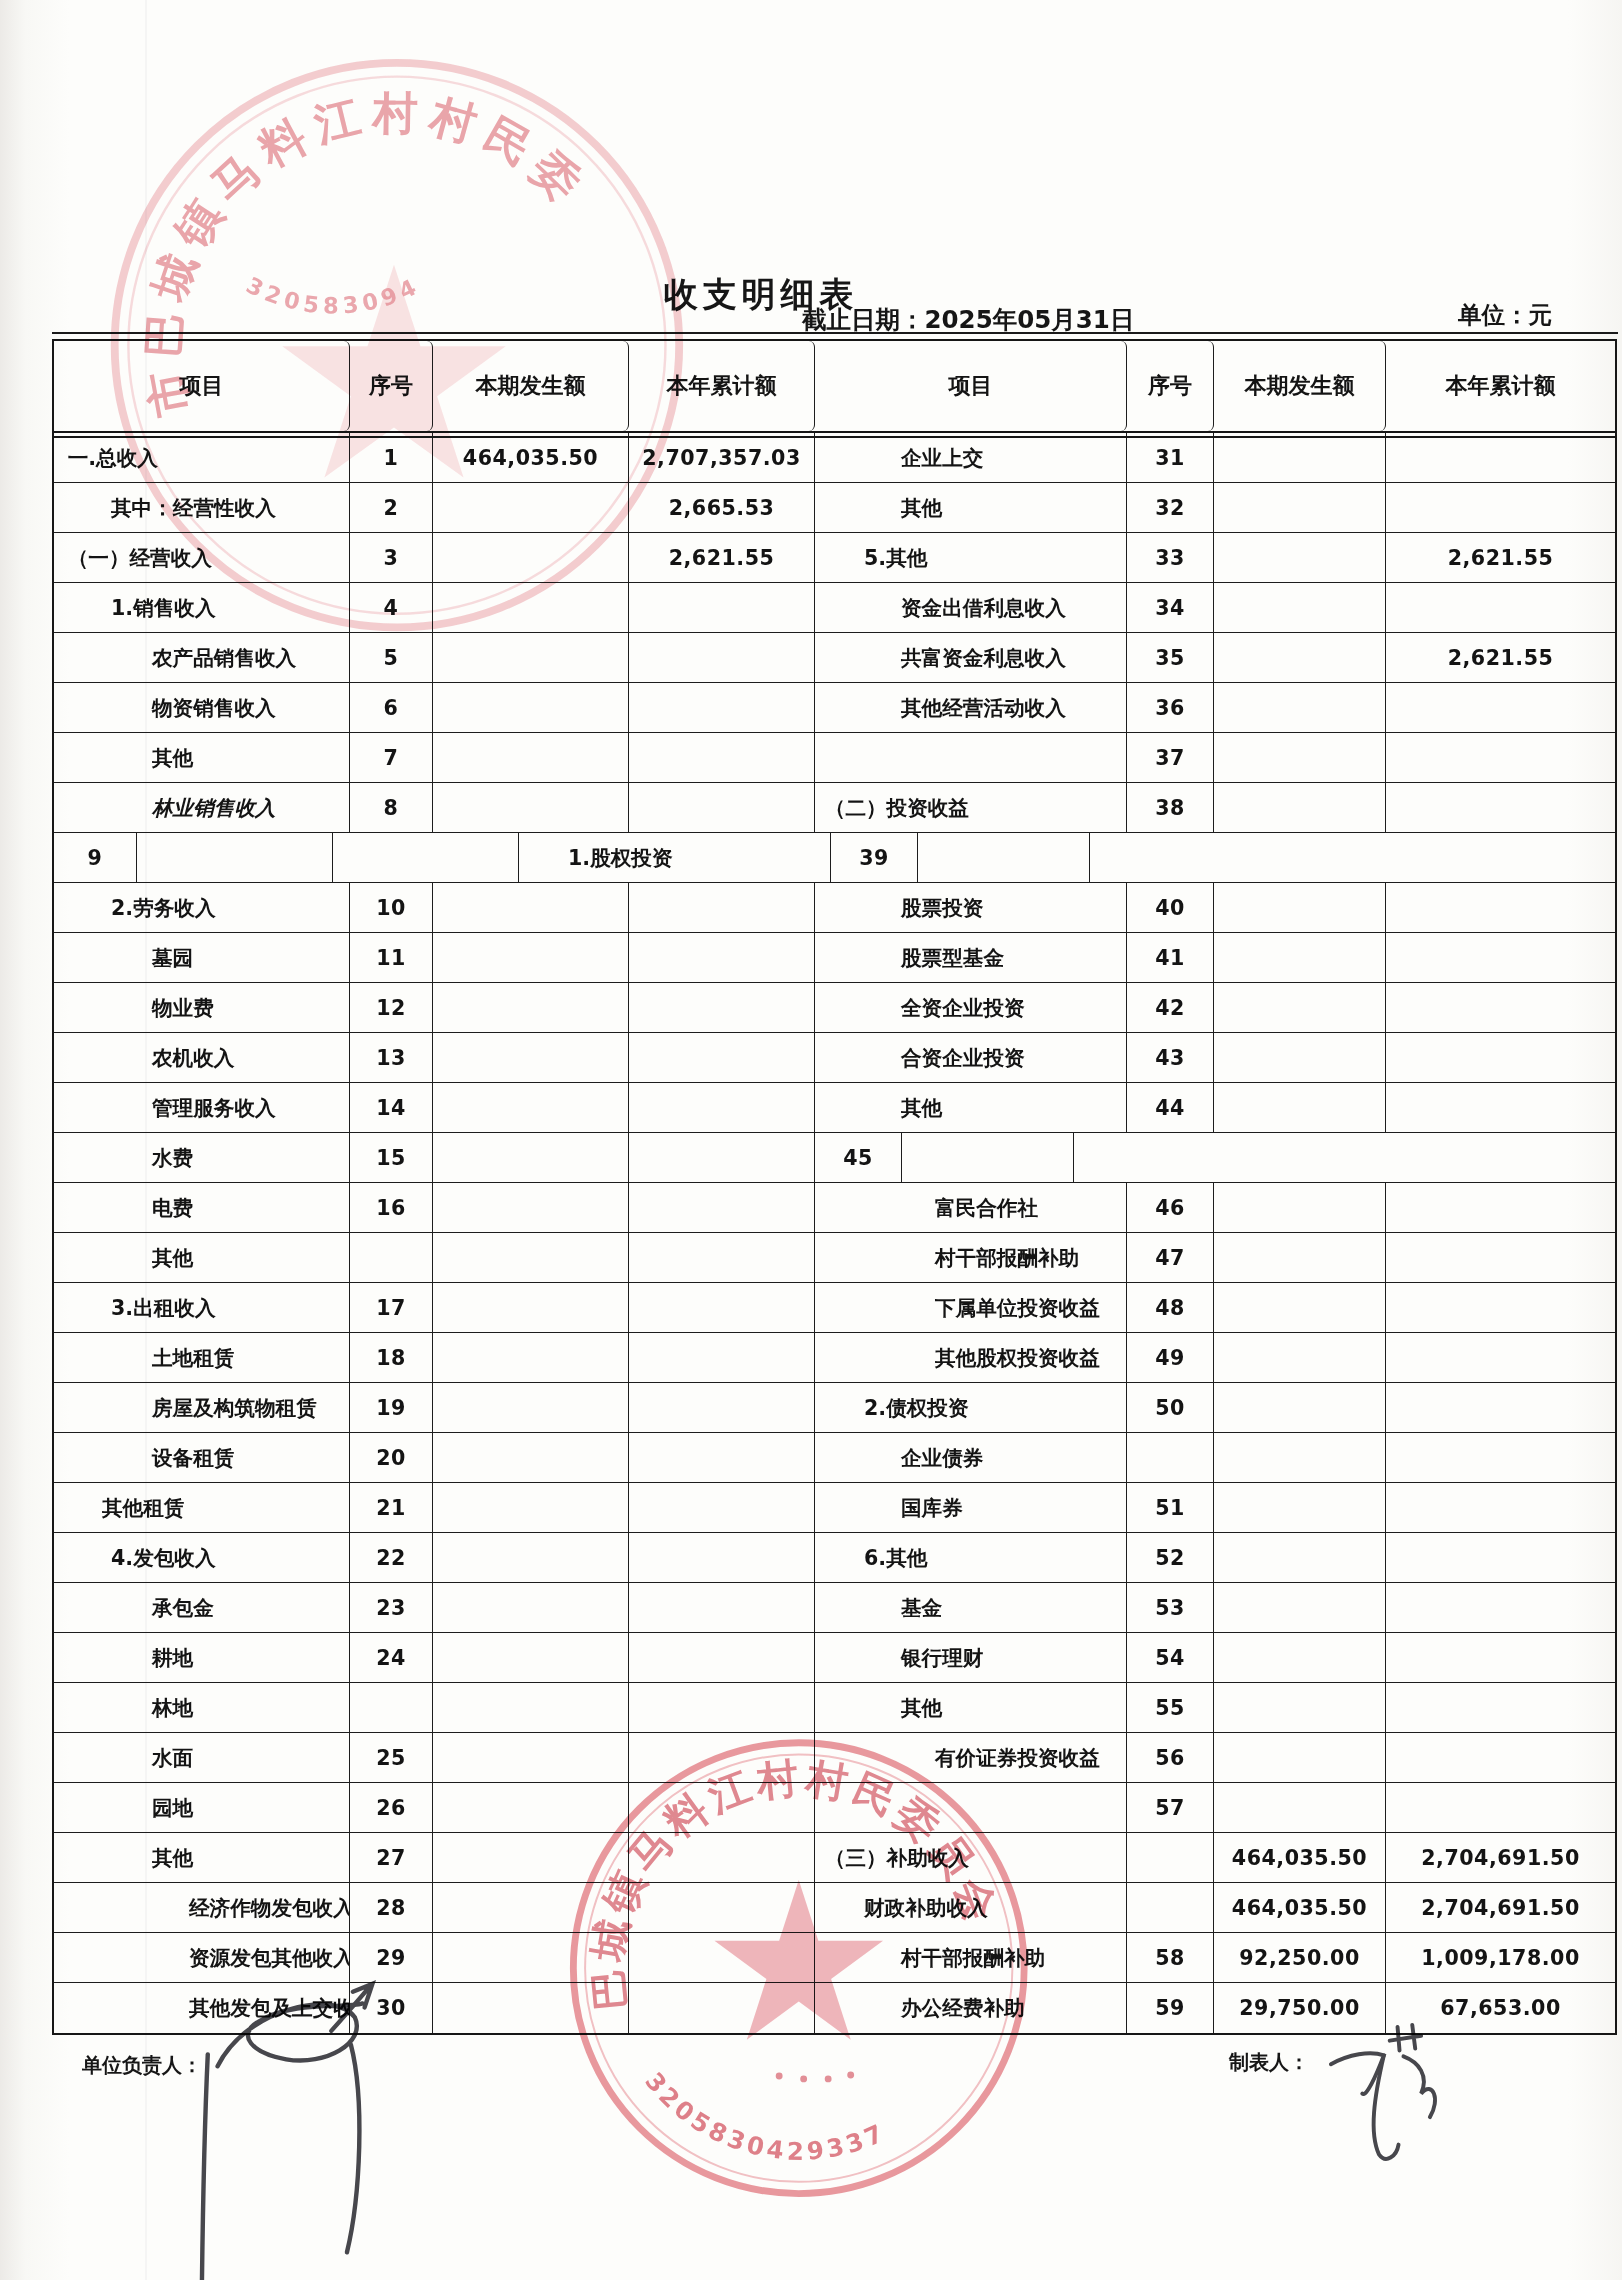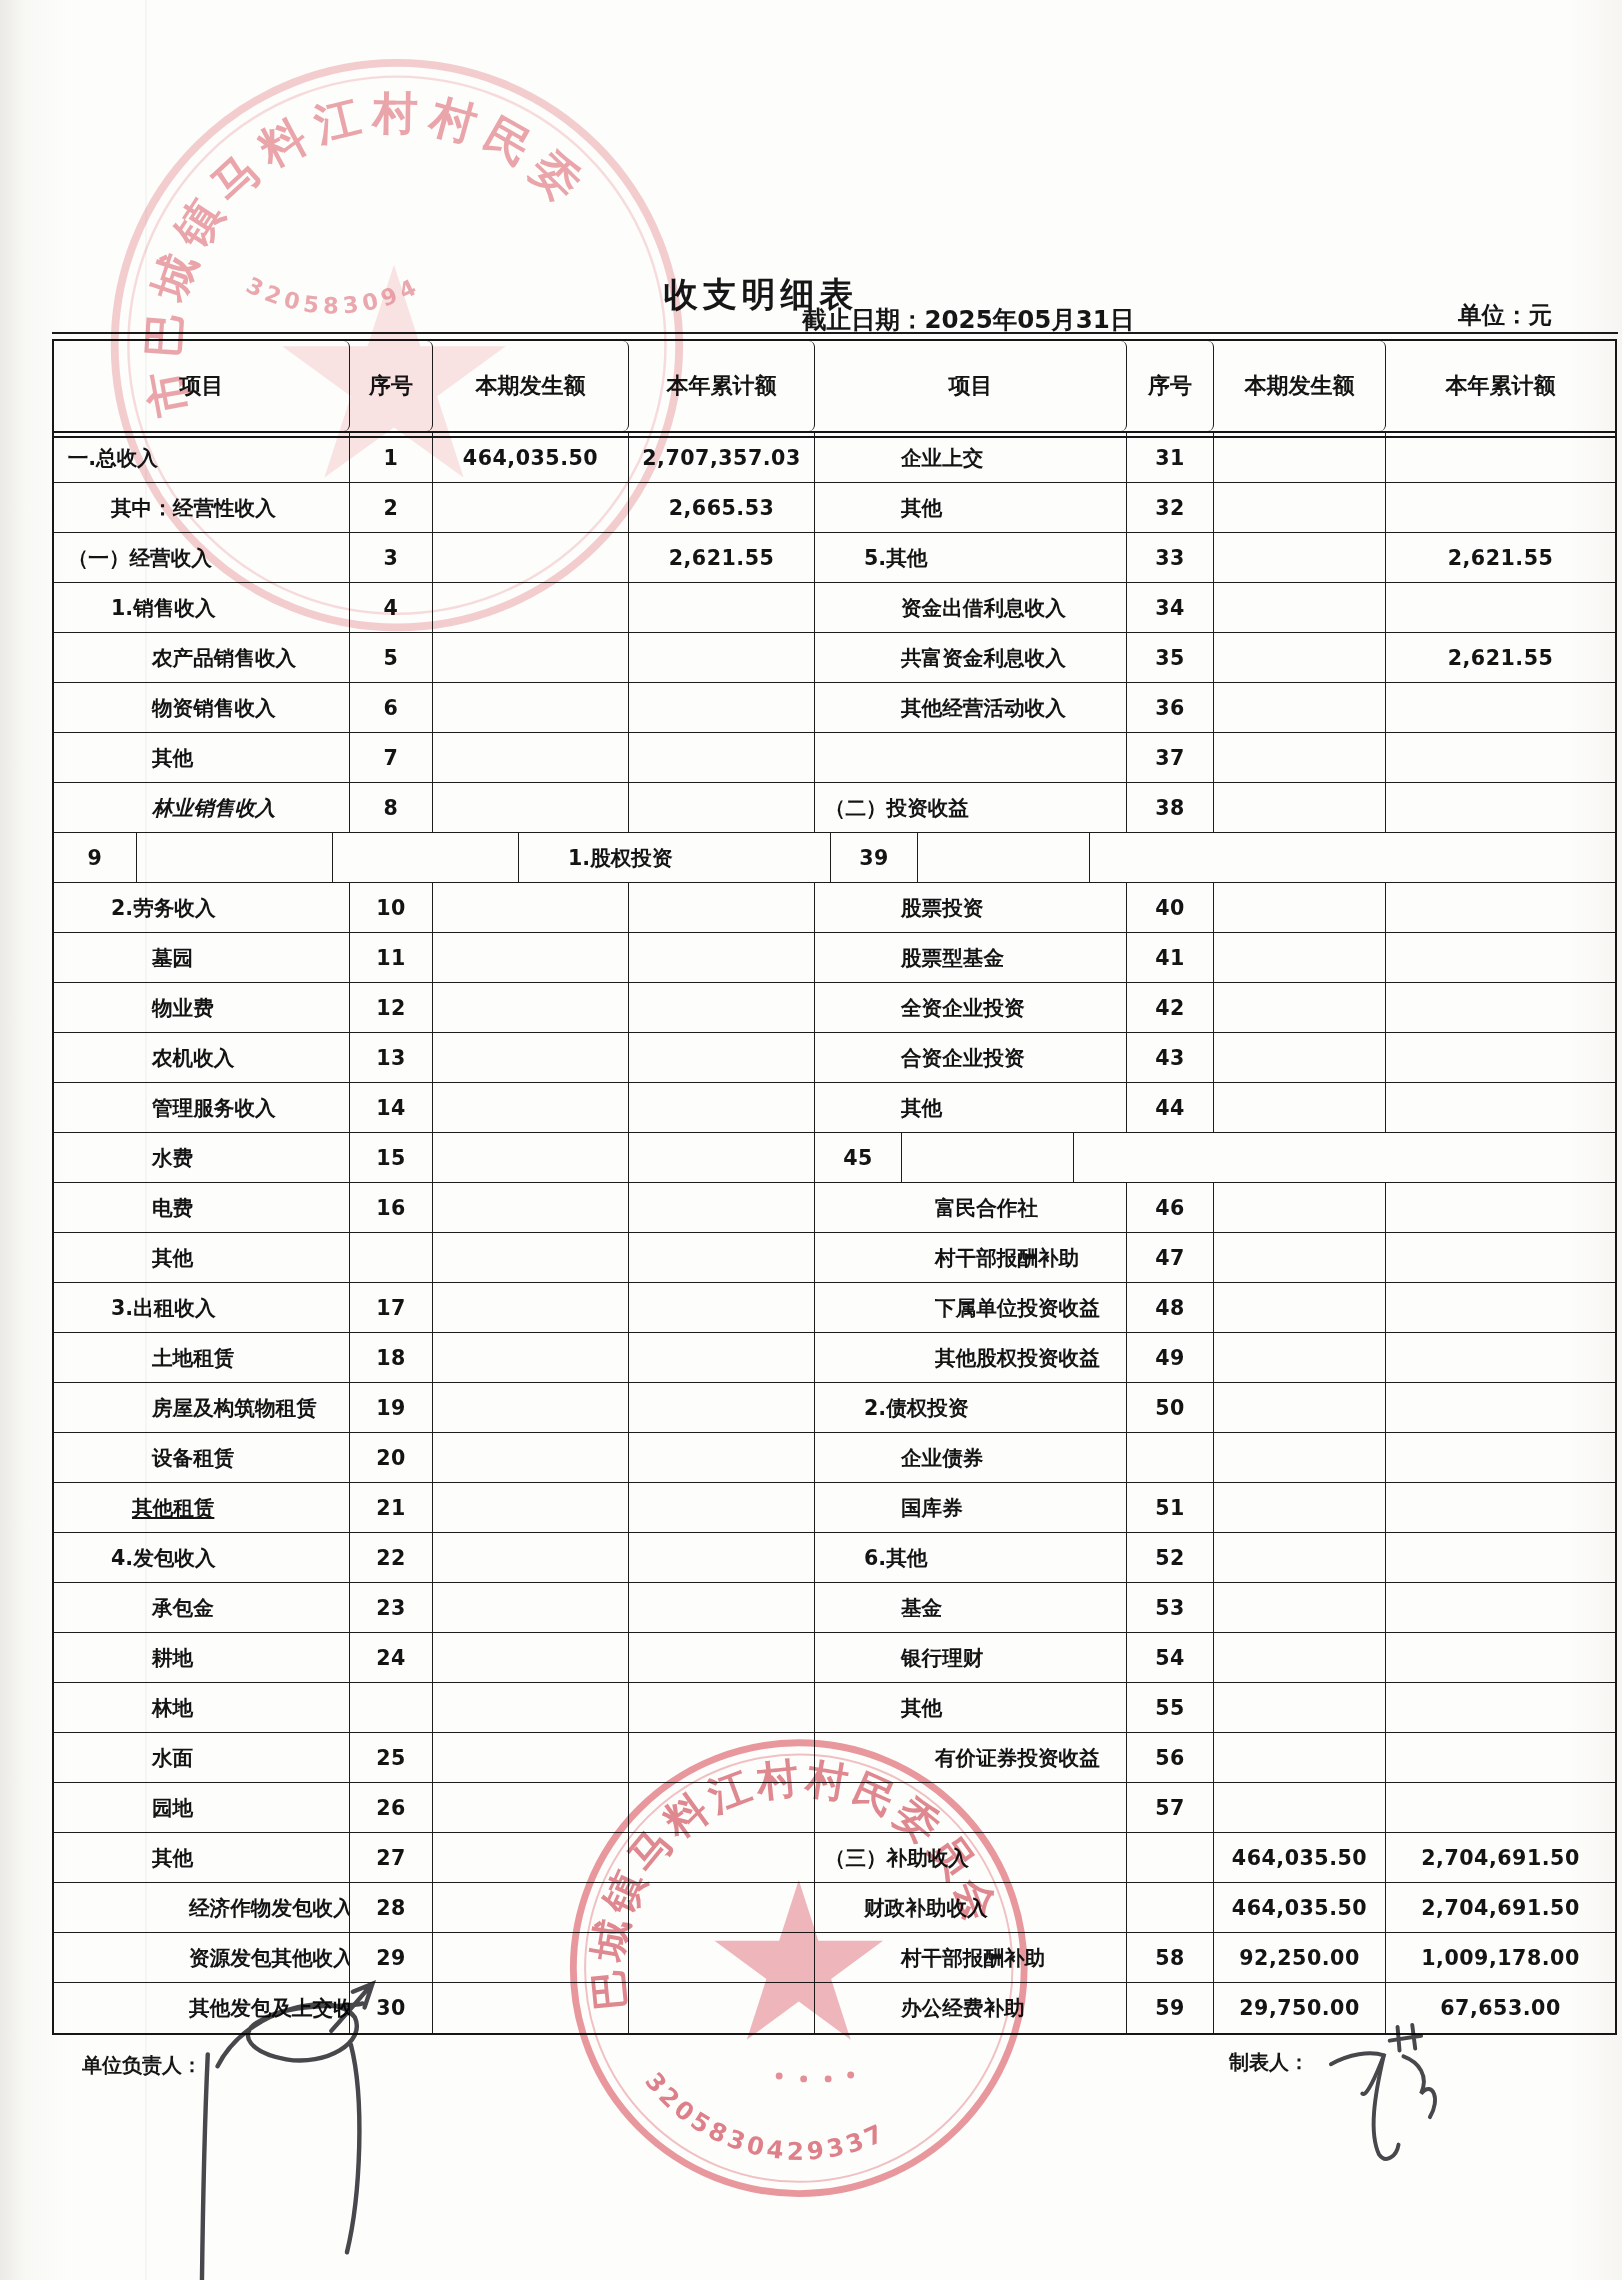--- a/index.html
+++ b/index.html
@@ -254,21 +254,21 @@
           <div class="cell c0 item" style="padding-left: 98px;">设备租赁</div>
           <div class="cell c1 num">20</div>
           <div class="cell c2 amt"></div>
           <div class="cell c3 amt"></div>
           <div class="cell c4 item" style="padding-left: 86px;">企业债券</div>
           <div class="cell c5 num"></div>
           <div class="cell c6 amt"></div>
           <div class="cell c7 amt"></div>
         </div>
         <div class="trow">
-          <div class="cell c0 item" style="padding-left: 78px; text-decoration: underline;">其他租赁</div>
+          <div class="cell c0 item" style="padding-left: 48px;">其他租赁</div>
           <div class="cell c1 num">21</div>
           <div class="cell c2 amt"></div>
           <div class="cell c3 amt"></div>
           <div class="cell c4 item" style="padding-left: 86px;">国库券</div>
           <div class="cell c5 num">51</div>
           <div class="cell c6 amt"></div>
           <div class="cell c7 amt"></div>
         </div>
         <div class="trow">
           <div class="cell c0 item" style="padding-left: 57px;">4.发包收入</div>

